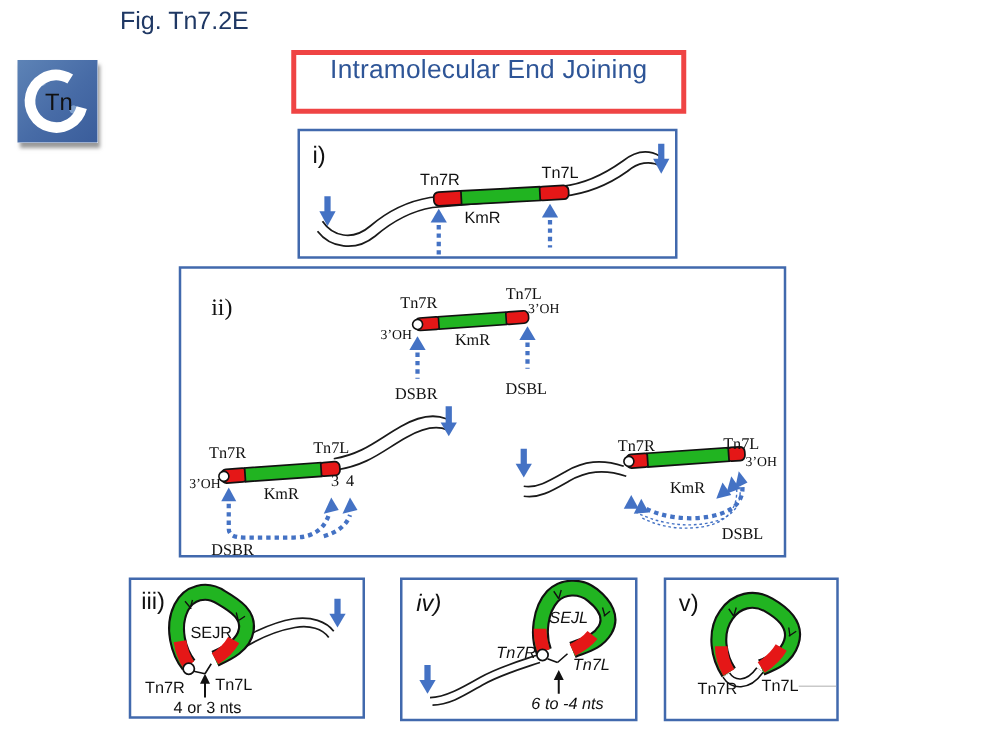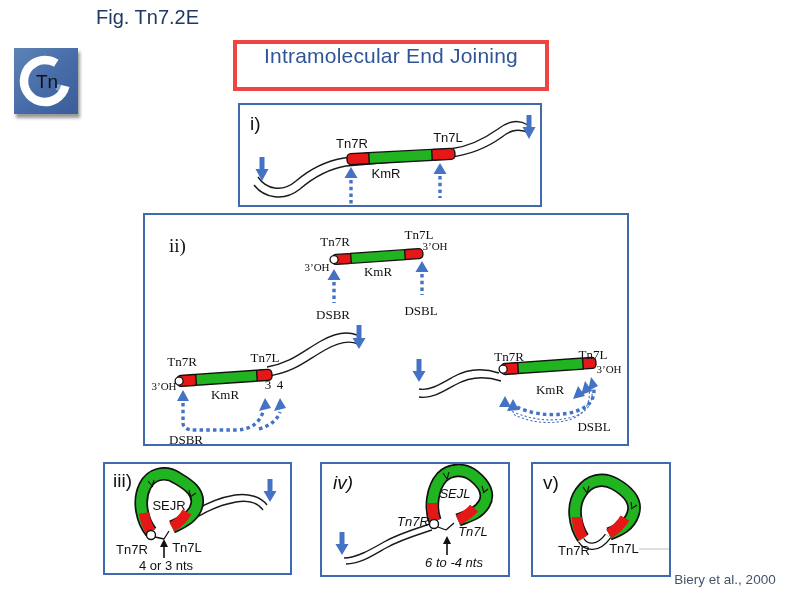--- a/index.html
+++ b/index.html
@@ -250,15 +250,14 @@
         <path d="M 50,23 l 4,6 m 2,-7 l -2,7 M 98,38 l 1,7 m 5,-4 l -6,4" stroke="#111" stroke-width="1.1" fill="none"></path>
         <path d="M 48,76 C 53,84 65,86 75,72" fill="none" stroke="#111" stroke-width="7.5"></path>
         <path d="M 48,76 C 53,84 65,86 75,72" fill="none" stroke="#fff" stroke-width="5"></path>
       </g>
       <line x1="106" y1="85" x2="136" y2="85" stroke="#c9c9c9" stroke-width="1.2"></line>
       <text class="lbl" x="41" y="91" text-anchor="middle">Tn7R</text>
       <text class="lbl" x="91" y="89" text-anchor="middle">Tn7L</text>
     </svg>
   </div>
 
-  <div id="citation">Biery et al., 2000</div>
 
 </div>
 
 </body></html>

